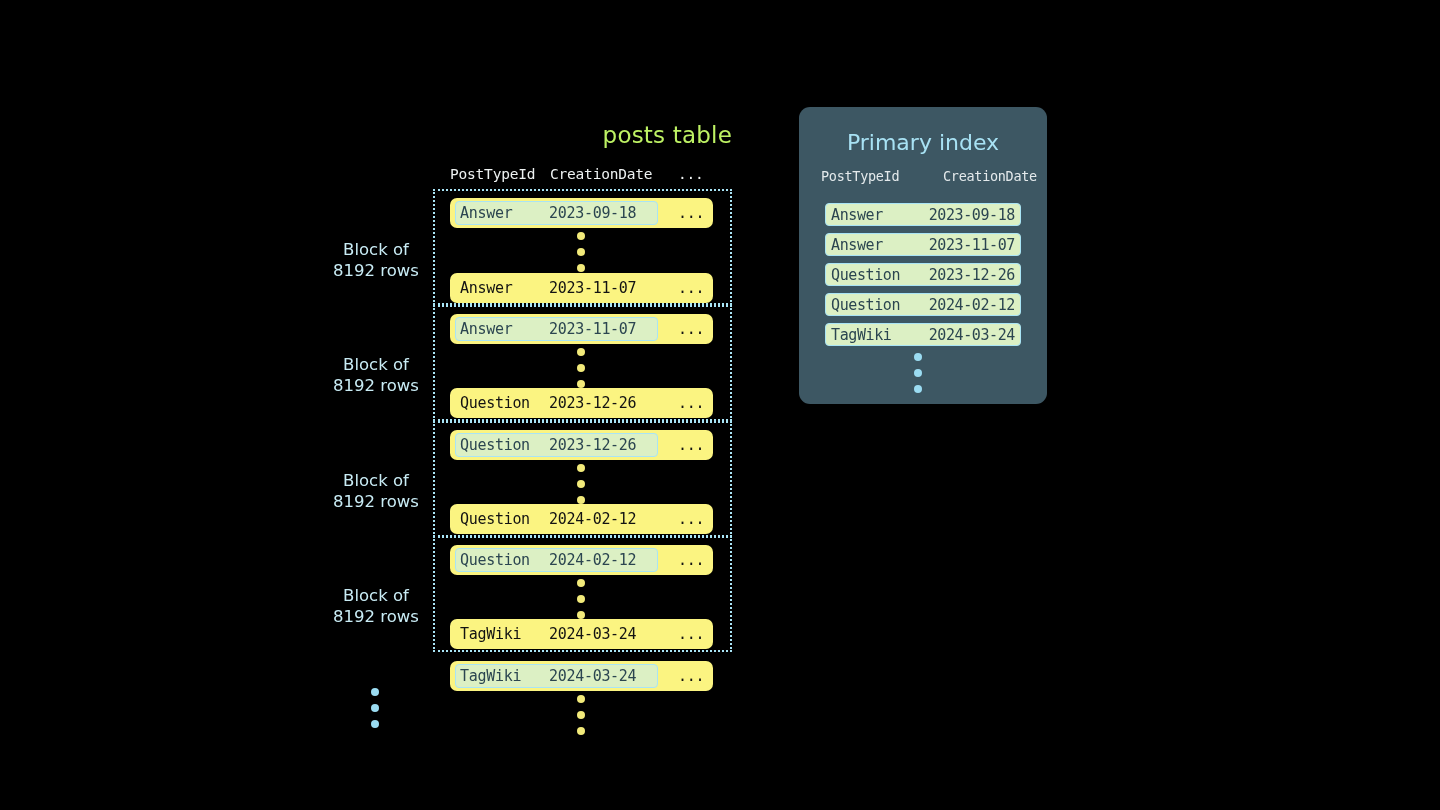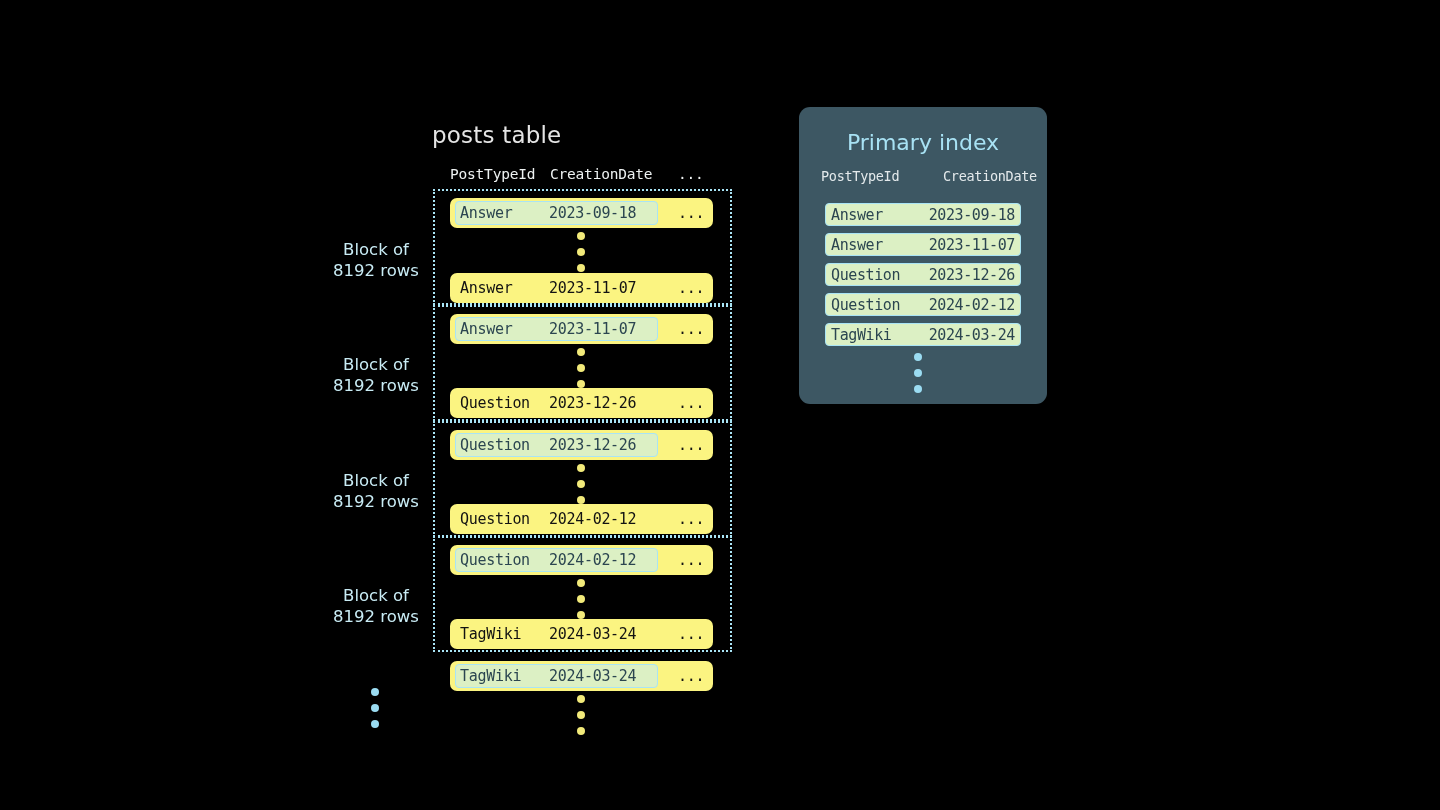--- a/index.html
+++ b/index.html
@@ -22,22 +22,22 @@
     top: 0;
     width: 780px;
     height: 810px;
   }
 
   #posts-table-title {
     position: absolute;
     left: 432px;
     top: 122px;
     width: 300px;
-    text-align: left;
-    color: #e5e5e5;
+    text-align: right;
+    color: #bef264;
     font-size: 23px;
     font-family: "DejaVu Sans", sans-serif;
     letter-spacing: 0.2px;
   }
 
   #posts-table-header {
     position: absolute;
     left: 450px;
     top: 166px;
     width: 262px;

